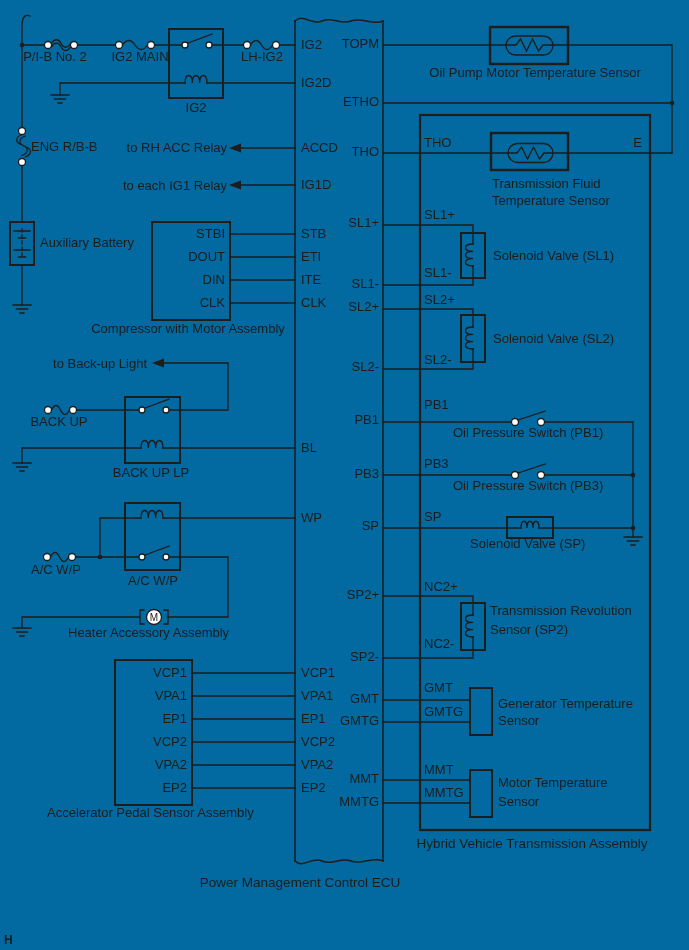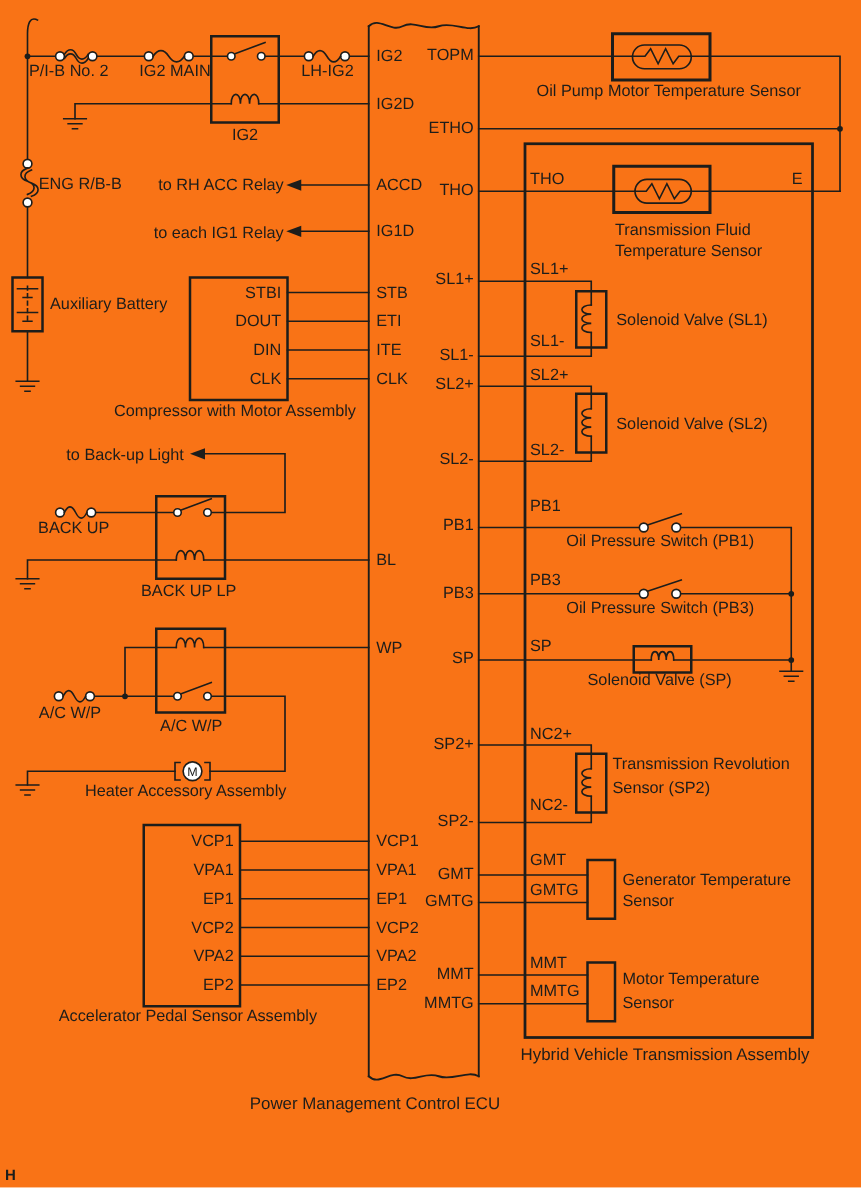--- a/index.html
+++ b/index.html
@@ -1,16 +1,16 @@
 <!DOCTYPE html>
 <html><head>
 <meta charset="utf-8">
 <style>
   html,body{margin:0;padding:0;background:#fff;}
-  .page{width:689px;height:950px;background:#f97316;position:relative;overflow:hidden;}
+  .page{width:689px;height:950px;background:#0369a1;position:relative;overflow:hidden;}
   svg{display:block;}
   .w{fill:none;stroke:#1d1d1b;stroke-width:1.3;stroke-linecap:square;}
   .wb{fill:none;stroke:#1d1d1b;stroke-width:1.5;stroke-linecap:square;}
   .w2{fill:none;stroke:#1d1d1b;stroke-width:2;}
   .w22{fill:none;stroke:#1d1d1b;stroke-width:2.2;}
   .w25{fill:none;stroke:#1d1d1b;stroke-width:2.4;}
   .c{fill:#fff;stroke:#1d1d1b;stroke-width:1.3;}
   .dot{fill:#1d1d1b;stroke:none;}
   .arr{fill:#1d1d1b;stroke:none;}
   text{font-family:"Liberation Sans","DejaVu Sans",sans-serif;font-size:13px;fill:#1d1d1b;}

